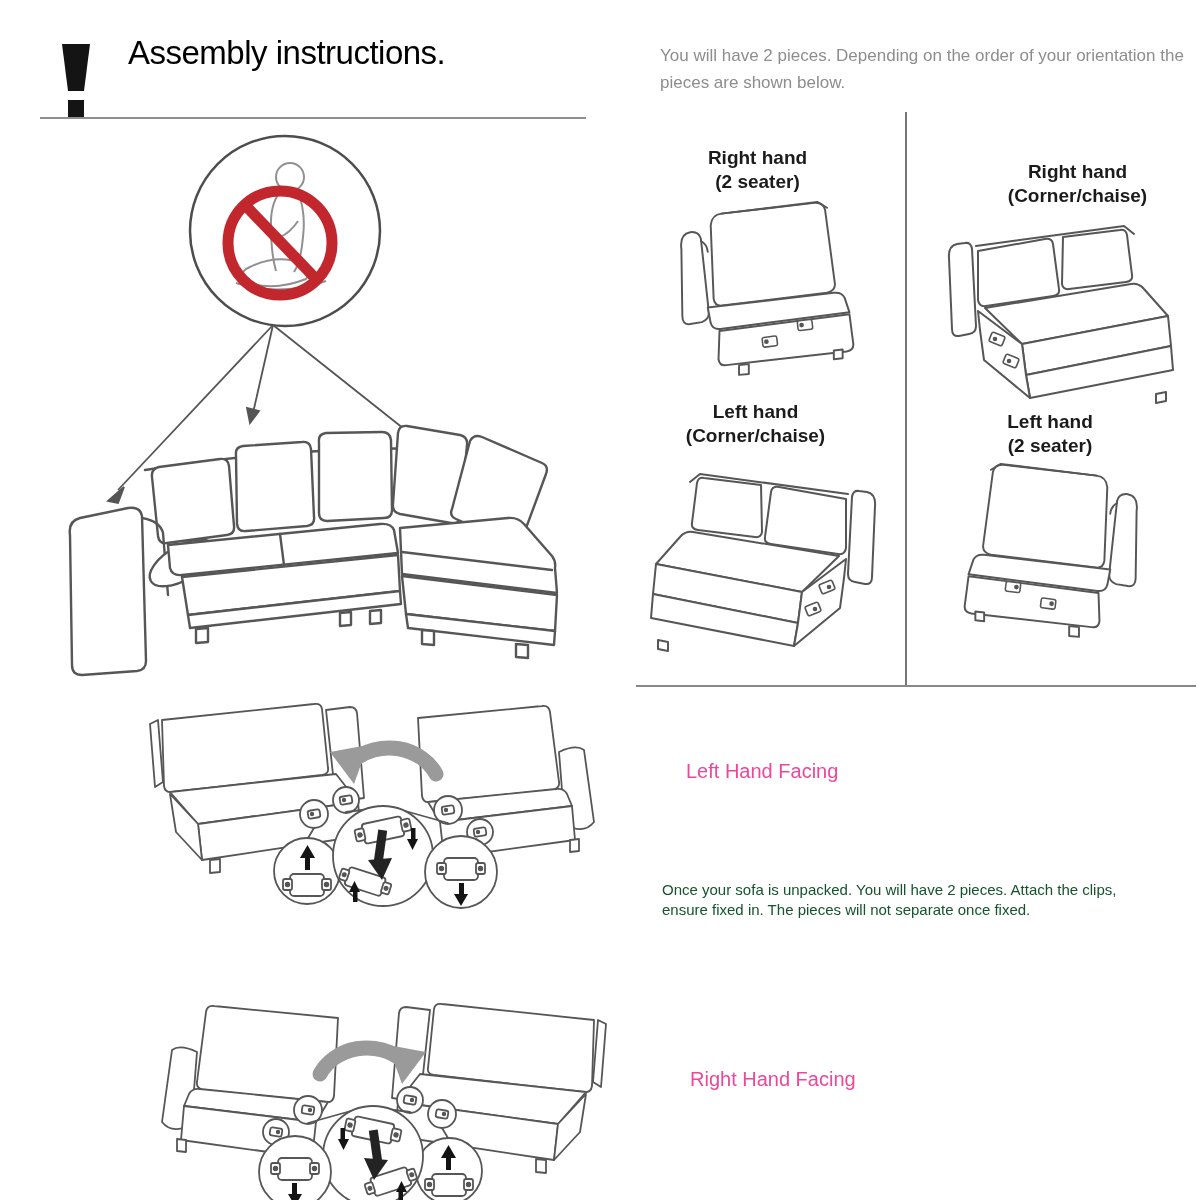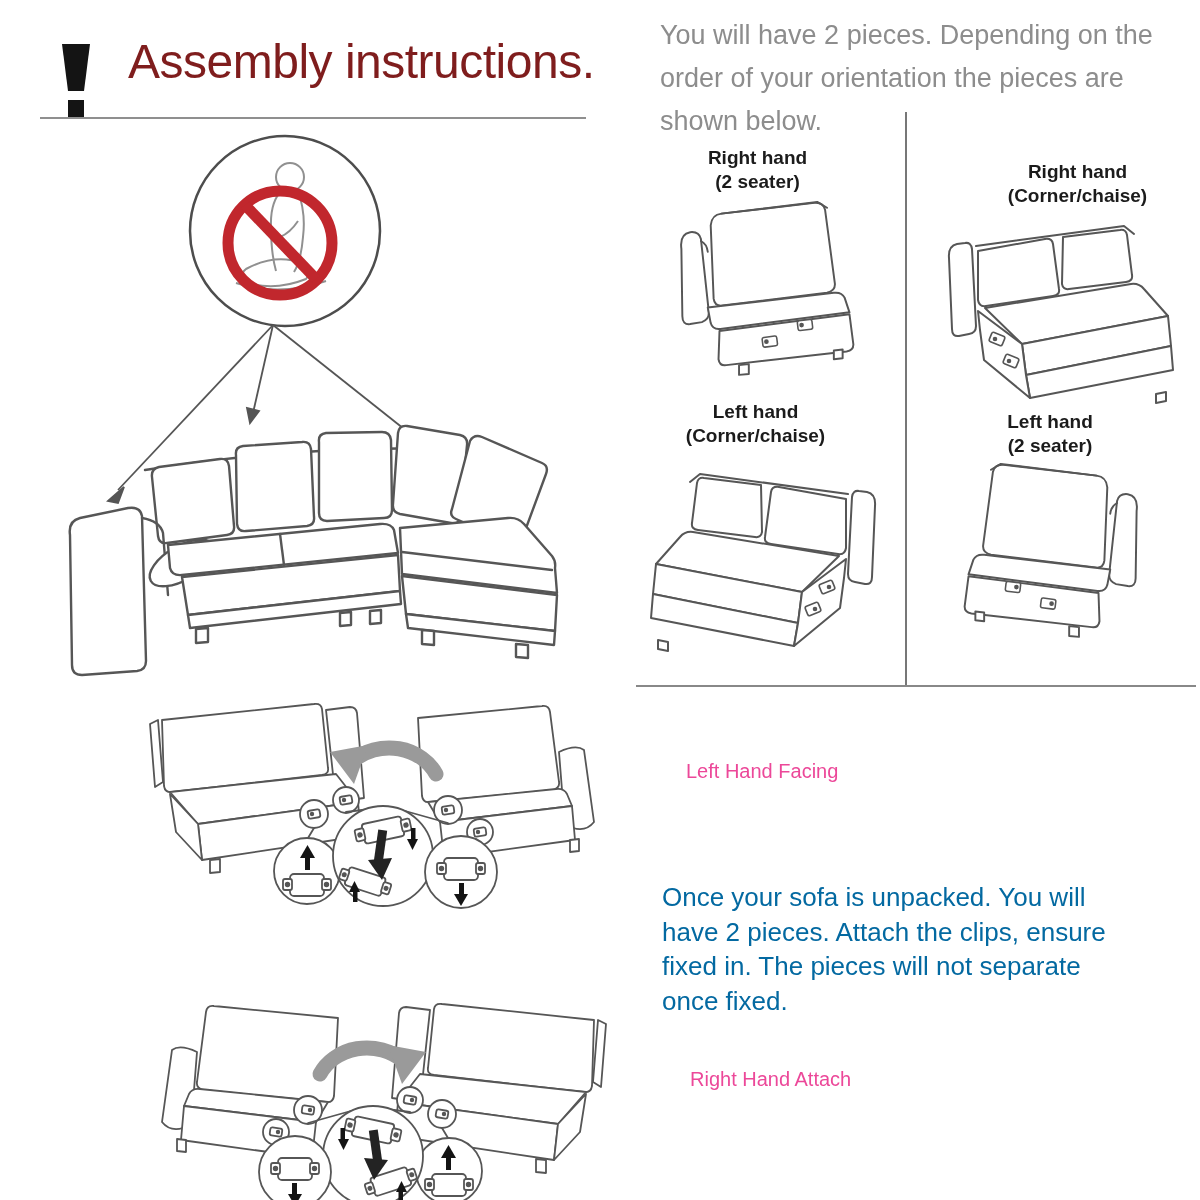--- a/index.html
+++ b/index.html
@@ -2,31 +2,31 @@
 <html><head>
 <meta charset="utf-8">
 <style>
   html,body{margin:0;padding:0;background:#ffffff;}
   .canvas{
     position:relative;width:1200px;height:1200px;background:#ffffff;
     font-family:"Liberation Sans", sans-serif;overflow:hidden;color:#222;
   }
   .abs{position:absolute;}
   
-  .title{font-size:48px;color:#7f1d1d;letter-spacing:-0.5px;white-space:nowrap;}
+  .title{font-size:33px;color:#000000;letter-spacing:-0.5px;white-space:nowrap;}
   .title-rule{background:#8f8f8f;height:2px;}
   
-  .intro{font-size:27px;line-height:1.6;color:#8d8d8d;}
+  .intro{font-size:17px;line-height:1.6;color:#8d8d8d;margin-top:28px;}
   
   .v-rule{width:2px;background:#777;}
   .h-rule{height:2px;background:#888;}
   .piece-label{font-weight:bold;font-size:19px;line-height:1.28;color:#1b1b1b;
     text-align:center;white-space:pre-line;}
   .facing-label{font-size:20px;color:#ec4899;}
-  .body-text{font-size:26px;line-height:1.33;color:#0369a1;}
+  .body-text{font-size:15px;line-height:1.33;color:#14532d;}
   .body-text p{margin:0 0 26px 0;}
   svg{display:block;}
 </style>
 </head>
 <body>
 
 <svg style="position:absolute;width:0;height:0" aria-hidden="true">
   <defs>
 
     <symbol id="sym-2seater" viewBox="0 0 220 192">
@@ -245,20 +245,20 @@
 
   <svg class="abs" style="left:118px;top:690px" width="520" height="235" viewBox="0 0 520 235">
     <use href="#sym-join"></use>
   </svg>
   <div class="abs facing-label" style="left:686px;top:760px">Left Hand Facing</div>
 
   <div class="abs body-text" style="left:662px;top:880px;width:480px">
     <p>Once your sofa is unpacked. You will have 2 pieces. Attach the clips, ensure fixed in. The pieces will not separate once fixed.</p>
   </div>
 
-  <div class="abs facing-label" style="left:690px;top:1068px">Right Hand Attach</div>
+  <div class="abs facing-label" style="left:690px;top:1068px">Right Hand Facing</div>
   <svg class="abs" style="left:118px;top:990px" width="520" height="235" viewBox="0 0 520 235">
     <g transform="translate(520,0) scale(-1,1)">
         <use href="#sym-join"></use>
       </g>
   </svg>
 
 </div>
 
 </body></html>

